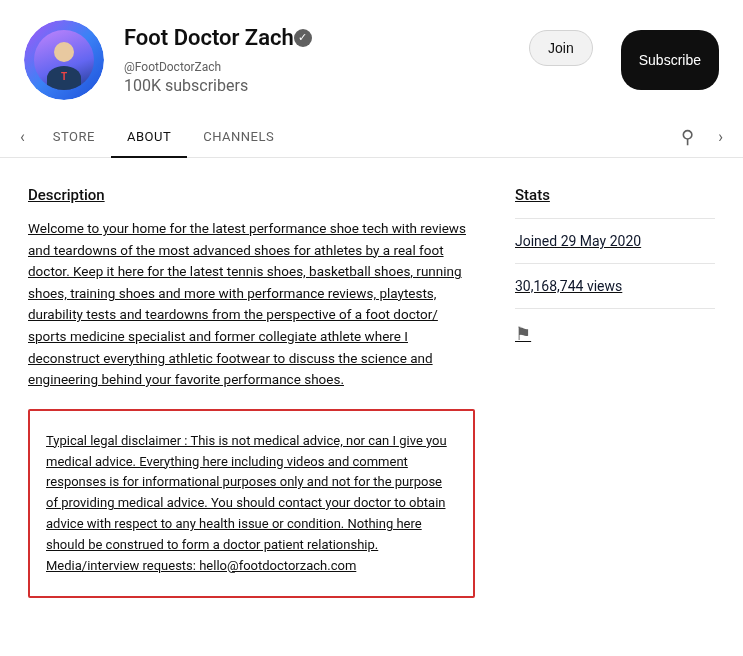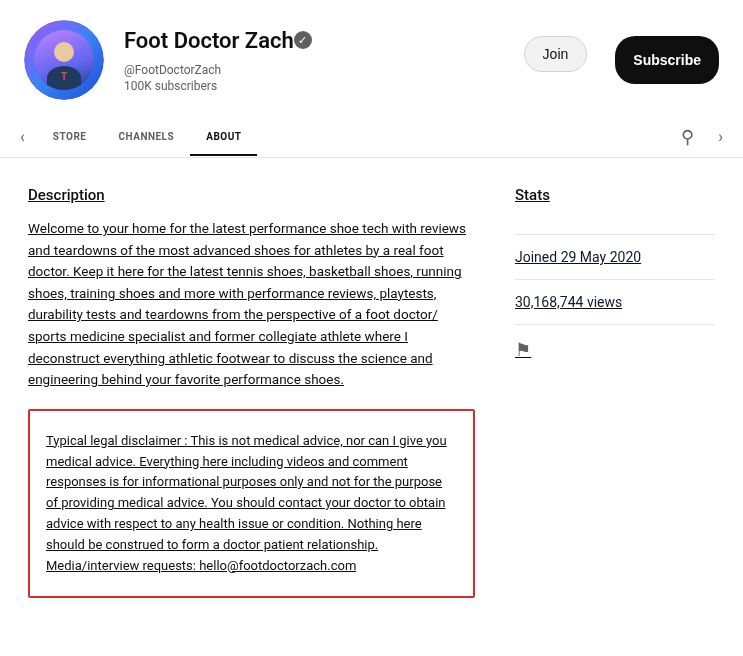--- a/index.html
+++ b/index.html
@@ -103,70 +103,70 @@
       justify-content: center;
       color: white;
       font-size: 11px;
     }
     .channel-handle {
       font-size: 12px;
       color: #606060;
       margin-top: 10px;
     }
     .channel-subs {
-      font-size: 12px;
+      font-size: 16px;
       color: #606060;
       margin-top: 2px;
     }
 
     .header-actions {
       display: flex;
       gap: 28px;
       align-items: flex-start;
     }
     .btn-join {
       padding: 9px 18px;
       border-radius: 20px;
       border: 1px solid #d3d3d3;
       background: #f2f2f2;
       font-size: 14px;
       font-weight: 500;
       cursor: pointer;
       color: #0f0f0f;
     }
     .btn-subscribe {
-      padding: 16px 18px;
+      padding: 22px 18px;
       border-radius: 20px;
       border: none;
       background: #0f0f0f;
       color: #fff;
       font-size: 14px;
-      font-weight: 700;
+      font-weight: 400;
       cursor: pointer;
     }
 
     
     .nav-tabs {
       display: flex;
       align-items: center;
       border-bottom: 1px solid #e5e5e5;
       padding: 0 8px;
       position: relative;
     }
     .nav-arrow {
       font-size: 16px;
       color: #606060;
       padding: 10px 12px;
       cursor: pointer;
       user-select: none;
     }
     .nav-tab {
       padding: 12px 16px;
-      font-size: 10px;
-      font-weight: 700;
+      font-size: 13px;
+      font-weight: 400;
       color: #606060;
       cursor: pointer;
       letter-spacing: 0.5px;
       text-transform: uppercase;
       border-bottom: 2px solid transparent;
       margin-bottom: -1px;
       white-space: nowrap;
     }
     .nav-tab.active {
       color: #0f0f0f;
@@ -226,21 +226,21 @@
 
     .right-col {
       width: 200px;
       flex-shrink: 0;
     }
 
     .stats-title {
       font-size: 15px;
       font-weight: 500;
       color: #0f0f0f;
-      margin-bottom: 30px;
+      margin-bottom: 14px;
     }
 
     .stats-divider {
       border: none;
       border-top: 1px solid #e5e5e5;
       margin-bottom: 14px;
     }
 
     .stat-item {
       font-size: 14px;
@@ -281,22 +281,22 @@
   </div>
   <div class="header-actions">
     <button class="btn-join">Join</button>
     <button class="btn-subscribe">Subscribe</button>
   </div>
 </div>
 
 <nav class="nav-tabs">
   <span class="nav-arrow">‹</span>
   <span class="nav-tab">STORE</span>
+  <span class="nav-tab active">ABOUT</span>
   <span class="nav-tab">CHANNELS</span>
-  <span class="nav-tab active">ABOUT</span>
   <span class="nav-search">⚲</span>
   <span class="nav-arrow-right">›</span>
 </nav>
 
 <div class="content-area">
 
   <div class="left-col">
     <div class="section-title">Description</div>
     <div class="description-text">Welcome to your home for the latest performance shoe tech with reviews and teardowns of the most advanced shoes for athletes by a real foot doctor. Keep it here for the latest tennis shoes, basketball shoes, running shoes, training shoes and more with performance reviews, playtests, durability tests and teardowns from the perspective of a foot doctor/ sports medicine specialist and former collegiate athlete where I deconstruct everything athletic footwear to discuss the science and engineering behind your favorite  performance shoes.</div>
     <div class="disclaimer-box">

